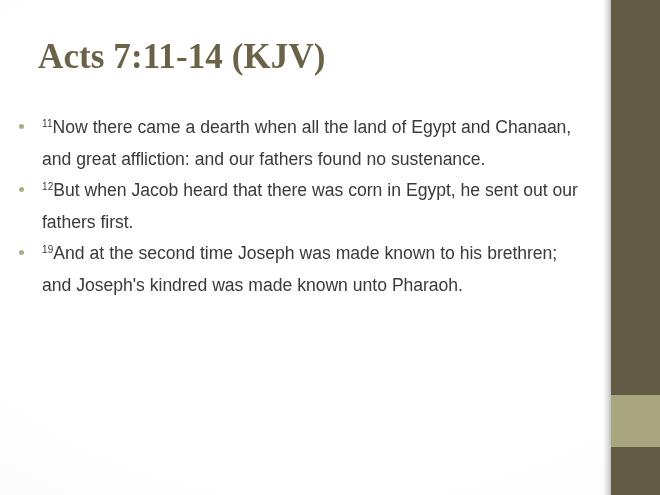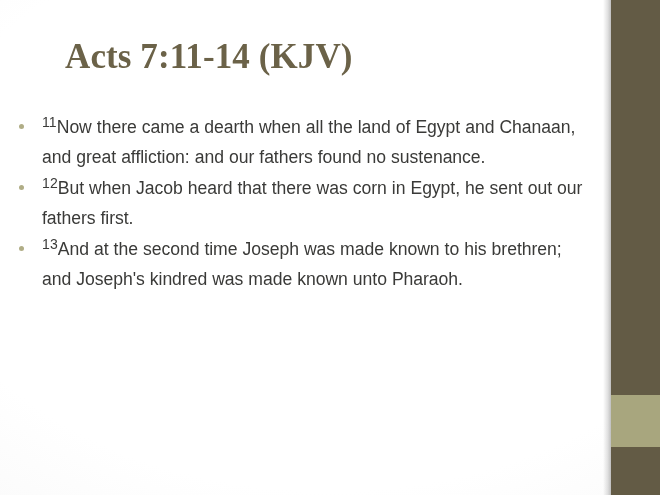--- a/index.html
+++ b/index.html
@@ -56,21 +56,20 @@
     position: absolute;
     left: 38px;
     top: 36px;
     width: 540px;
     font-family: "Liberation Serif", "DejaVu Serif", serif;
     font-weight: bold;
     font-size: 35px;
     line-height: 42px;
     letter-spacing: 0.1px;
     white-space: nowrap;
-    margin-left: 27px;
   }
 
   
   #body {
     position: absolute;
     left: 14px;
     top: 113px;
     width: 575px;
   }
   .bullet-row {
@@ -85,37 +84,37 @@
   }
   .bullet-dot {
     position: absolute;
     left: 5px;
     top: 11px;
     width: 5px;
     height: 5px;
     border-radius: 50%;
   }
   .verse-num {
-    font-size: 14px;
+    font-size: 10px;
     vertical-align: baseline;
     position: relative;
     top: -6px;
     letter-spacing: 0.1px;
   }
 </style>
 </head>
 <body>
 
 <div id="slide">
 
   <div id="edge-shadow"></div>
   <div id="right-bar-dark" style="background: rgb(99, 91, 69);"></div>
   <div id="right-bar-light" style="background: rgb(168, 166, 126);"></div>
 
   <div id="title" style="color: rgb(107, 98, 72);">Acts 7:11-14 (KJV)</div>
 
   <div id="body">
       <p class="bullet-row"><span class="bullet-dot" style="background: rgb(176, 173, 134);"></span><span class="verse-num">11</span><span>Now there came a dearth when all the land of Egypt and Chanaan, and great affliction: and our fathers found no sustenance.</span></p>
       <p class="bullet-row"><span class="bullet-dot" style="background: rgb(176, 173, 134);"></span><span class="verse-num">12</span><span>But when Jacob heard that there was corn in Egypt, he sent out our fathers first.</span></p>
-      <p class="bullet-row"><span class="bullet-dot" style="background: rgb(176, 173, 134);"></span><span class="verse-num">13</span><span>And at the second time Joseph was made known to his brethren; and Joseph's kindred was made known unto Pharaoh.</span></p>
+      <p class="bullet-row"><span class="bullet-dot" style="background: rgb(176, 173, 134);"></span><span class="verse-num">19</span><span>And at the second time Joseph was made known to his brethren; and Joseph's kindred was made known unto Pharaoh.</span></p>
     </div>
 
 </div>
 
 </body></html>

